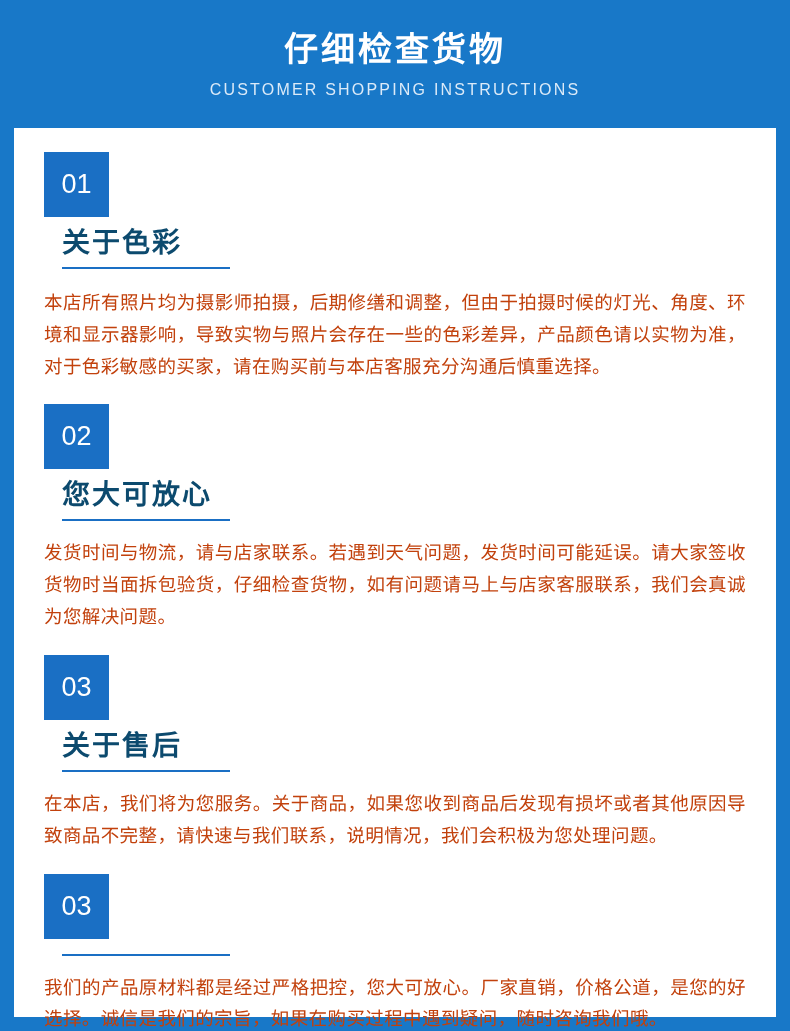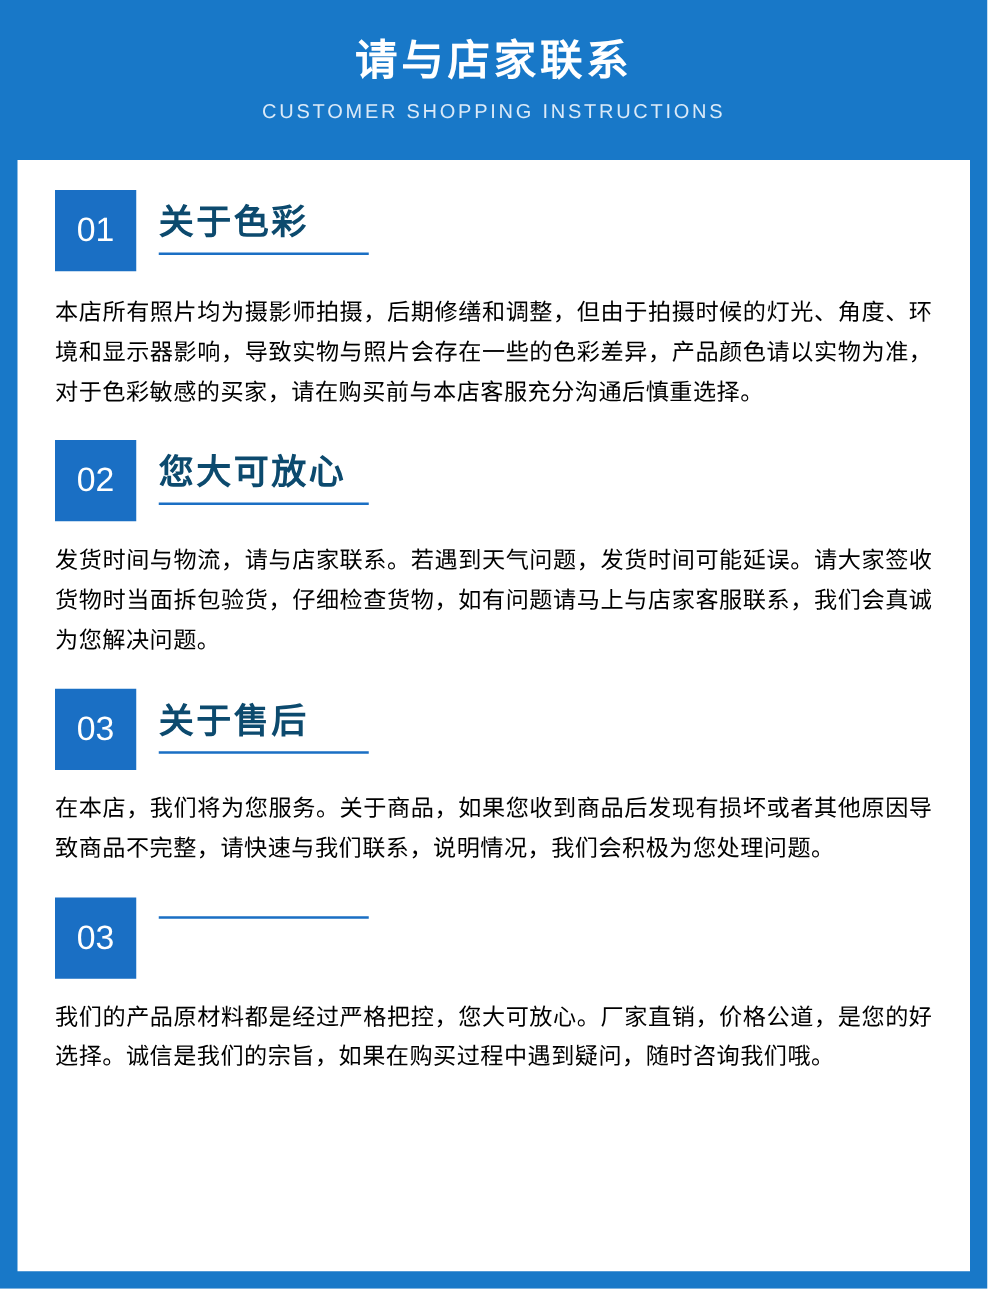--- a/index.html
+++ b/index.html
@@ -48,20 +48,21 @@
     background: #ffffff;
     box-sizing: border-box;
     padding: 24px 30px 10px 30px;
   }
   .section {
     margin-bottom: 6px;
   }
   .section-head {
     display: flex;
     align-items: flex-start;
+    flex-direction: column;
   }
   .num-box {
     width: 65px;
     height: 65px;
     background: #1a6fc4;
     color: #ffffff;
     font-size: 27px;
     font-family: "Liberation Sans", sans-serif;
     display: flex;
     align-items: center;
@@ -82,38 +83,38 @@
   .underline {
     margin-top: 7px;
     width: 168px;
     height: 2px;
     background: #1a6fc4;
   }
   .body-text {
     margin-top: 18px;
     font-size: 18.5px;
     line-height: 1.72;
-    color: #000000;
+    color: #c2410c;
     letter-spacing: 0.4px;
     text-align: justify;
   }
   .sec-2 .body-text, .sec-3 .body-text, .sec-4 .body-text {
     margin-top: 16px;
   }
   .gap-1 { margin-bottom: 22px; }
   .gap-2 { margin-bottom: 22px; }
   .gap-3 { margin-bottom: 22px; }
 </style>
 </head>
 <body>
 
 <div class="page">
 
   <div class="header">
-    <div class="header-title">请与店家联系</div>
+    <div class="header-title">仔细检查货物</div>
     <div class="header-sub">CUSTOMER SHOPPING INSTRUCTIONS</div>
   </div>
 
   <div class="content">
 
     <div class="section sec-1 gap-1">
       <div class="section-head">
         <div class="num-box">01</div>
         <div class="title-wrap">
           <div class="sec-title">关于色彩</div>

